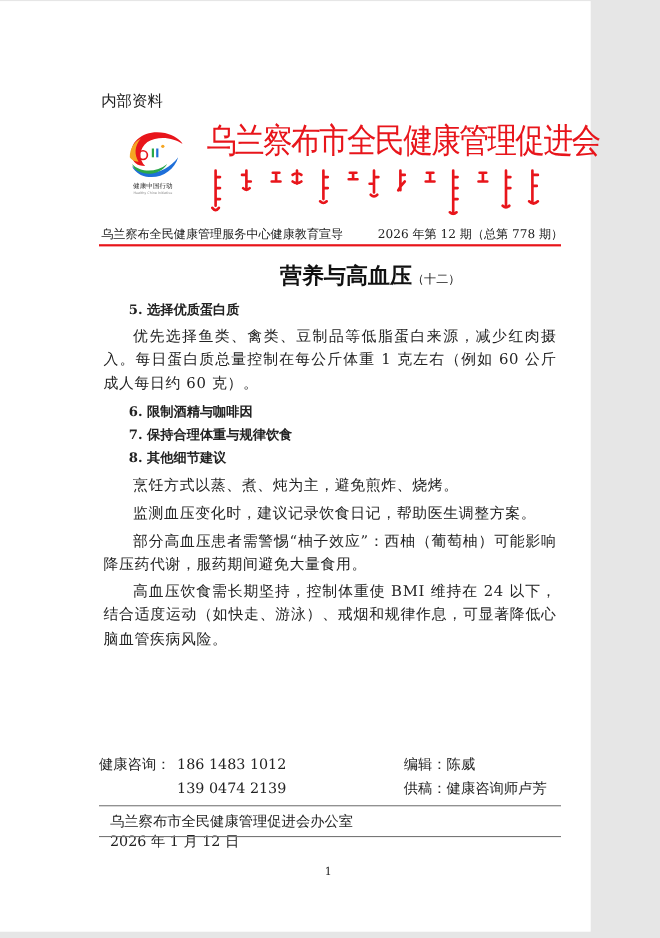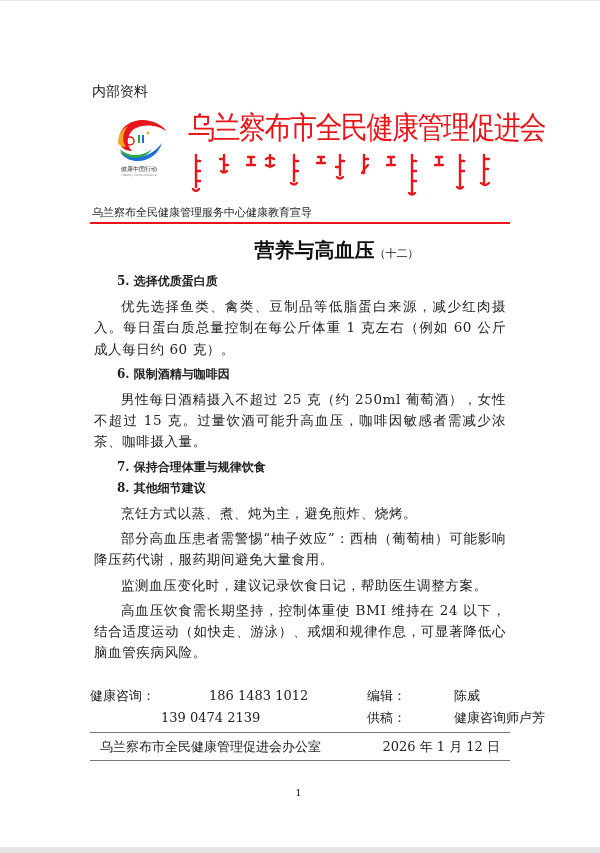--- a/index.html
+++ b/index.html
@@ -3,21 +3,21 @@
   <meta charset="utf-8">
   <style>
     html, body { margin:0; padding:0; }
     body {
       width:600px; height:853px; position:relative; overflow:hidden;
       background:#e6e6e6;
       font-family:"DejaVu Serif", "Liberation Serif", serif;
       color:#222;
     }
     .page {
-      position:absolute; left:0; top:1px; width:600px; height:846px;
+      position:absolute; left:0; top:1px; width:537px; height:846px;
       background:#ffffff;
     }
     .internal {
       position:absolute; left:92px; top:82px;
       font-family:"DejaVu Sans", sans-serif; font-size:14px; color:#222;
     }
     .logo { position:absolute; left:108px; top:112px; width:62px; height:70px; }
     .logo-caption {
       position:absolute; left:0; top:52px; width:62px; text-align:center;
       font-family:"DejaVu Sans", sans-serif; font-size:6px; color:#333;
@@ -45,27 +45,27 @@
     .doc-title .small { font-size:11px; font-weight:normal; }
     .body {
       position:absolute; left:90px; top:270px; width:420px;
       font-size:13.5px; line-height:21.2px; color:#222;
     }
     .body h3 { margin:0; padding-left:27px; font-size:12px; font-weight:bold; line-height:21.2px; }
     .body p { margin:4px; text-indent:27px; text-align:justify; letter-spacing:0.6px; }
     .contacts { position:absolute; left:90px; top:684px; width:420px; font-size:13px; line-height:22px; }
     .contacts .left { position:absolute; left:0; top:0; }
     .contacts .right { position:absolute; left:277px; top:0; }
-    .row { display:flex; white-space:nowrap;gap:48px; }
+    .row { display:flex; white-space:nowrap; }
     .row .lbl { width:71px; }
     .row.indent { padding-left:71px; }
     .rule { position:absolute; left:90px; width:420px; height:1px; background:#777; }
     .footer-row {
       position:absolute; left:100px; top:737px; width:400px;
-      font-size:13px; display:flex; justify-content:space-between; white-space:nowrap;
+      font-size:13px; display:flex; justify-content:space-between; white-space:nowrap;flex-direction:column;
     }
     .page-num { position:absolute; left:0; top:786px; width:597px; text-align:center; font-size:10px; }
   </style>
 </head>
 <body>
 
 <div class="page">
 
   <div class="internal">内部资料</div>
 
@@ -99,40 +99,40 @@
       <path d="M198 6 h6 M201 6 V14 M197 14 h8"></path>
       <path d="M222 4 V42 M222 10 h4 M222 20 h4 M222 30 h4 M219 42 q3 3 6 0"></path>
       <path d="M246 6 h6 M249 6 V14 M245 14 h8"></path>
       <path d="M270 4 V36 M270 10 h4 M270 20 h4 M267 36 q3 3 6 0"></path>
       <path d="M294 4 V32 M294 8 h5 M294 18 h4 M291 32 q4 4 8 0"></path>
     </g>
   </svg>
 
   <div class="subline">
     <span>乌兰察布全民健康管理服务中心健康教育宣导</span>
+    <span>2026 年第 12 期（总第 778 期）</span>
   </div>
   <div class="red-rule"></div>
 
   <div class="doc-title">
     <span>营养与高血压</span><span class="small">（十二）</span>
   </div>
 
   <div class="body">
     <h3>5. 选择优质蛋白质</h3>
     <p>优先选择鱼类、禽类、豆制品等低脂蛋白来源，减少红肉摄入。每日蛋白质总量控制在每公斤体重 1 克左右（例如 60 公斤成人每日约 60 克）。</p>
 
     <h3>6. 限制酒精与咖啡因</h3>
-    <p>男性每日酒精摄入不超过 25 克（约 250ml 葡萄酒），女性不超过 15 克。过量饮酒可能升高血压，咖啡因敏感者需减少浓茶、咖啡摄入量。</p>
 
     <h3>7. 保持合理体重与规律饮食</h3>
 
     <h3>8. 其他细节建议</h3>
     <p>烹饪方式以蒸、煮、炖为主，避免煎炸、烧烤。</p>
+    <p>监测血压变化时，建议记录饮食日记，帮助医生调整方案。</p>
     <p>部分高血压患者需警惕“柚子效应”：西柚（葡萄柚）可能影响降压药代谢，服药期间避免大量食用。</p>
-    <p>监测血压变化时，建议记录饮食日记，帮助医生调整方案。</p>
     <p>高血压饮食需长期坚持，控制体重使 BMI 维持在 24 以下，结合适度运动（如快走、游泳）、戒烟和规律作息，可显著降低心脑血管疾病风险。</p>
   </div>
 
   <div class="contacts">
     <div class="left">
       <div class="row">
         <span class="lbl">健康咨询：</span>
         <span>186 1483 1012</span>
       </div>
       <div class="row indent">

